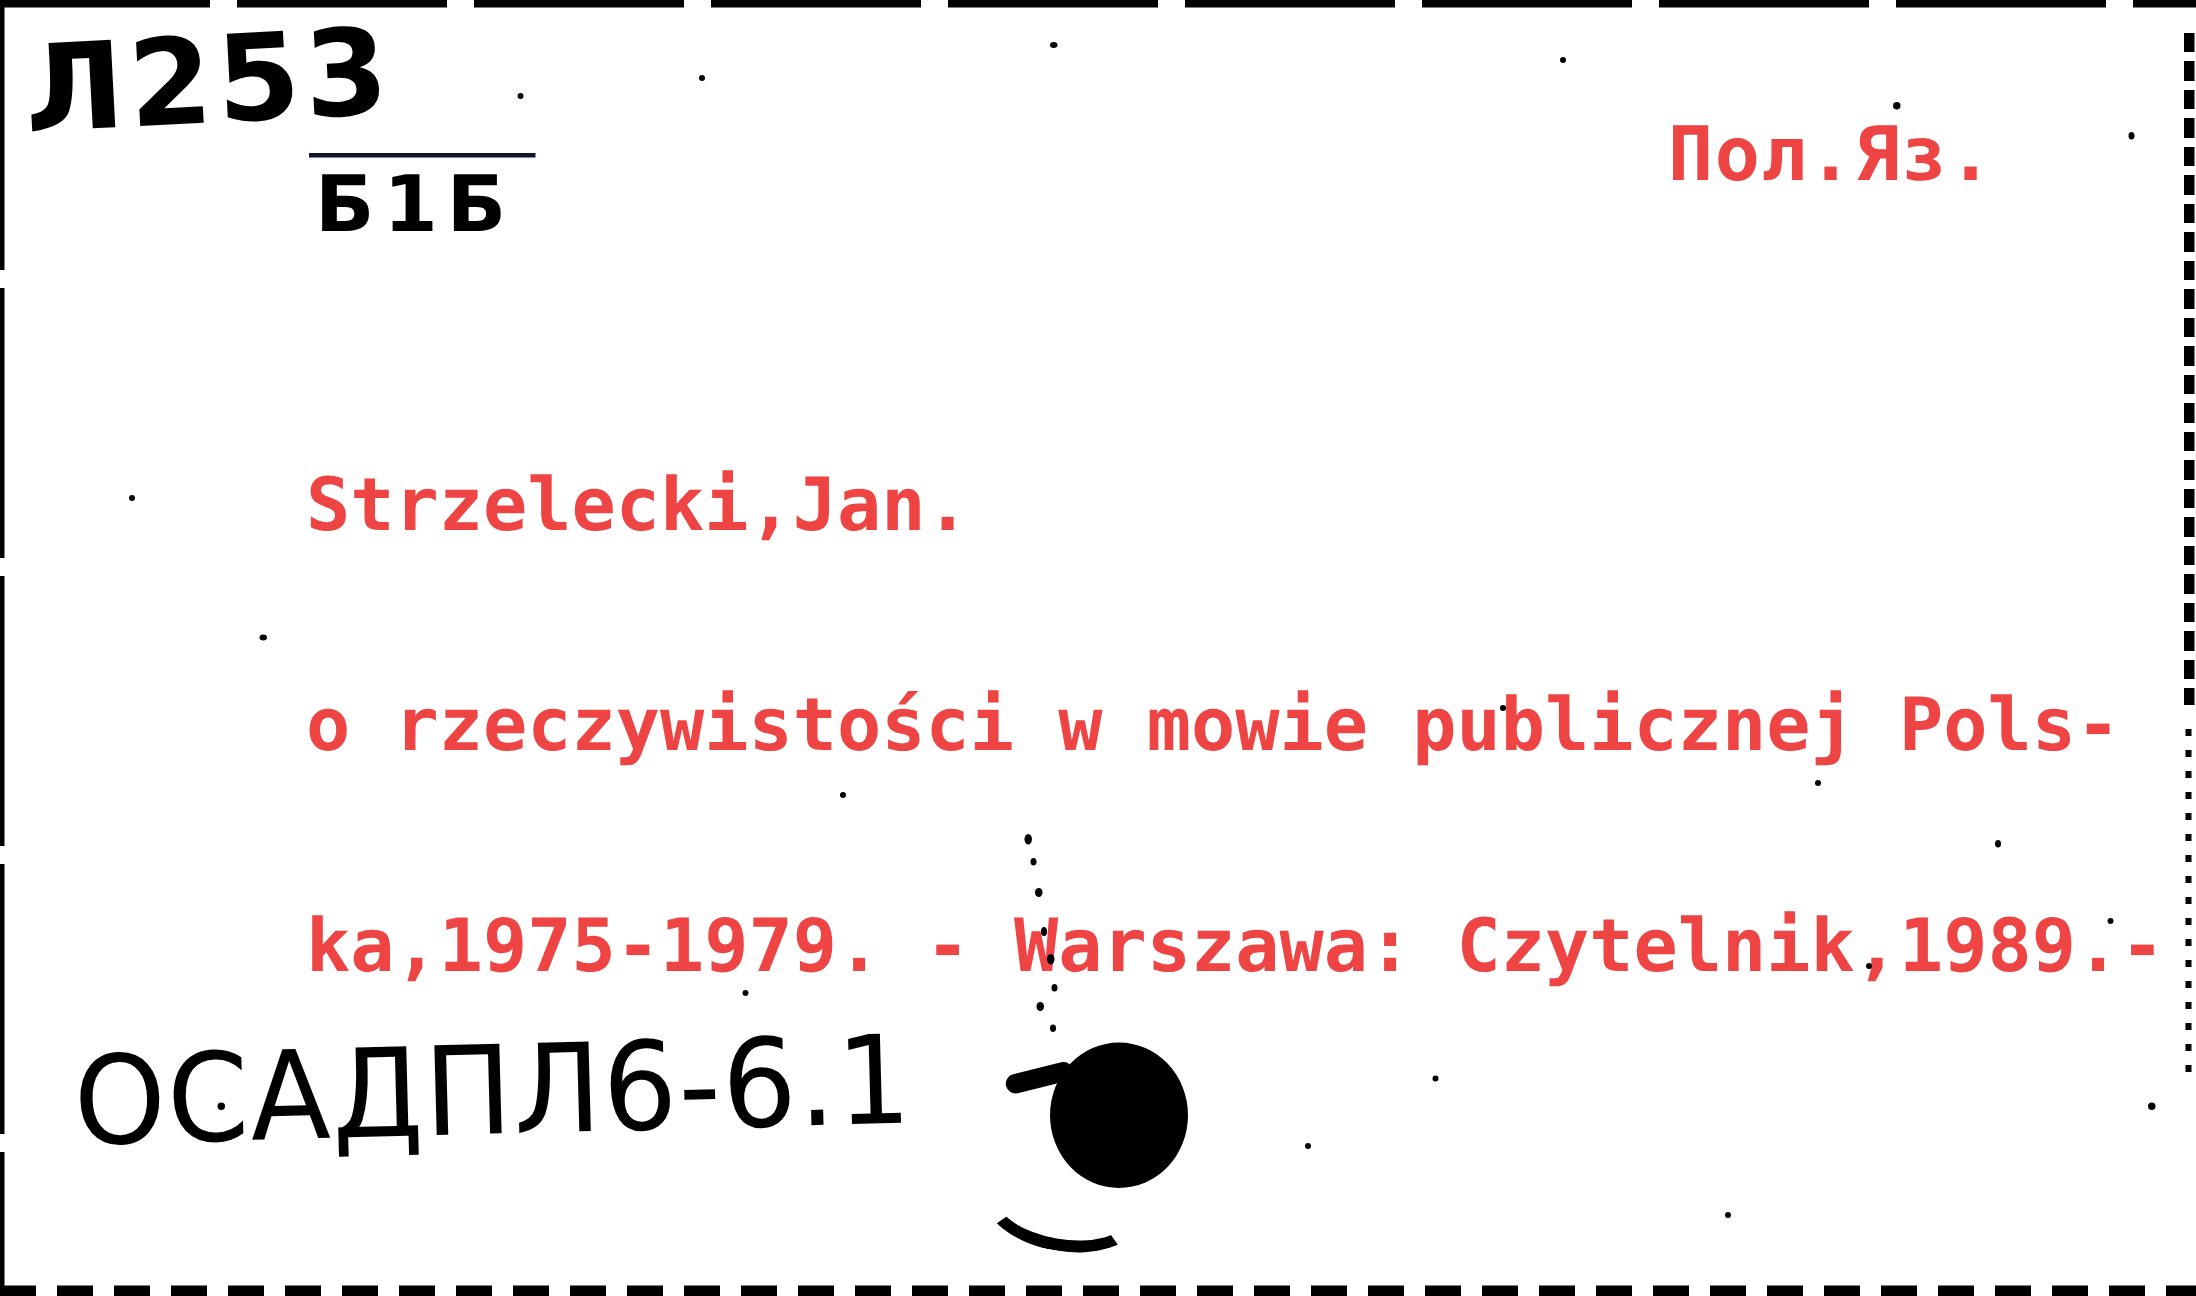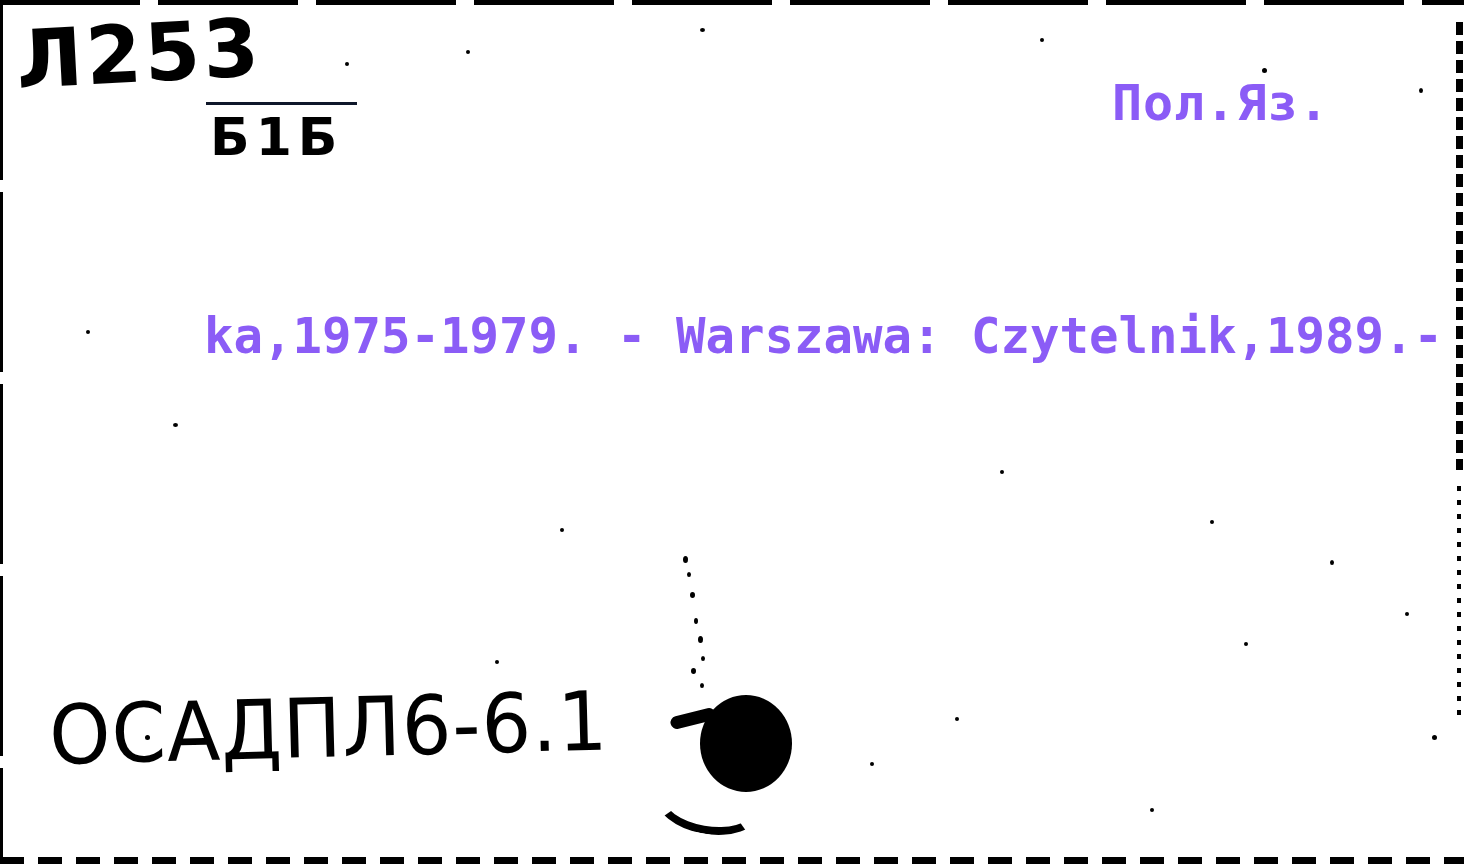--- a/index.html
+++ b/index.html
@@ -9,21 +9,21 @@
     height: 864px;
     background: #ffffff;
     overflow: hidden;
     color: #000;
   }
 
   
   .typed {
     font-family: "DejaVu Sans Mono", "Liberation Mono", monospace;
     font-weight: bold;
-    color: #8b5cf6;
+    color: #ef4444;
     white-space: pre;
   }
   .entry {
     position: absolute;
     left: 204px;
     top: 214px;
     font-size: 49px;
     line-height: 49px;
     letter-spacing: 0;
   }
@@ -124,20 +124,22 @@
   <div class="edge-bottom"></div>
 
   <div>
     <div class="hand call-top">Л253</div>
     <div class="hand call-bottom">Б1Б</div>
   </div>
 
   <div class="typed lang-note">Пол.Яз.</div>
 
   <div class="typed entry">
+    <div>Strzelecki,Jan.</div>
+    <div>o rzeczywistości w mowie publicznej Pols-</div>
     <div>ka,1975-1979. - Warszawa: Czytelnik,1989.-</div>
     
     
   </div>
 
   <div class="hand shelf">ОСАДПЛ6-6.1</div>
 
   <div>
     <div class="blot-hook"></div>
     <div class="blot-circle"></div>

